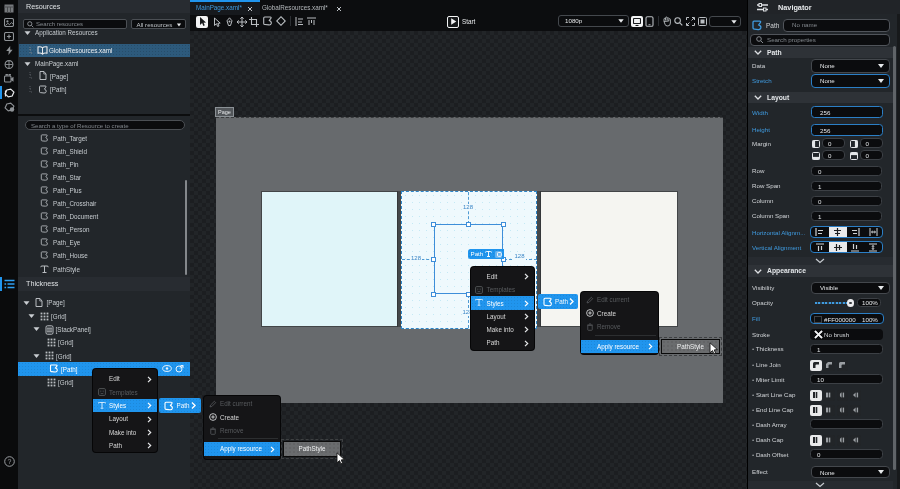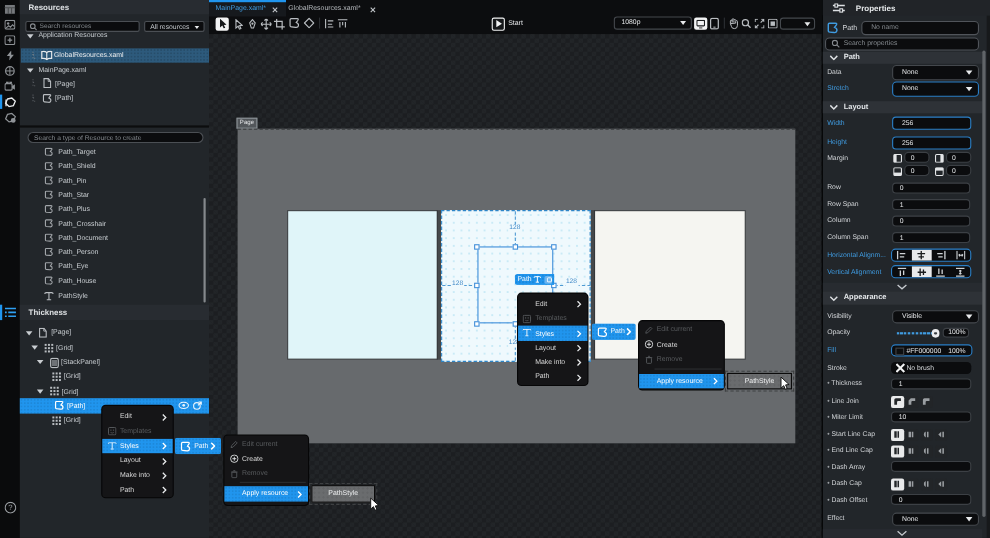--- a/index.html
+++ b/index.html
@@ -1,20 +1,20 @@
 <!DOCTYPE html>
 <html><head><meta charset="utf-8"><style>
 *{margin:0;padding:0;box-sizing:border-box}
 html,body{width:900px;height:489px;overflow:hidden;background:#0b0c0d;font-family:"Liberation Sans",sans-serif}
 body{position:relative}
 .a{position:absolute}
 .dots{background-image:radial-gradient(rgba(0,0,0,.14) .7px,transparent .9px);background-size:3px 3px}
 
 .checker{background-color:#1c1e21;background-image:linear-gradient(45deg,#222528 25%,transparent 25%,transparent 75%,#222528 75%),linear-gradient(45deg,#222528 25%,transparent 25%,transparent 75%,#222528 75%);background-size:8px 8px;background-position:0 0,4px 4px}
-.hdr{background:#282c31;color:#dde0e3;font-size:7.2px;font-weight:bold;line-height:13px;padding-left:8px}
+.hdr{background:#282c31;color:#dde0e3;font-size:7.2px;font-weight:normal;line-height:13px;padding-left:8px}
 .inp{background:#0b0c0e;border:1px solid #4b4f54;border-radius:2px;color:#83888d;font-size:6px}
 .tx{color:#c7ccd0;font-size:6.3px;line-height:7px;white-space:nowrap}
 .menu{background-color:#151517;border-radius:3px;box-shadow:0 0 0 1px #060607}
 .mrow{position:relative;height:13.3px;display:flex;align-items:center;color:#d8d8d8;font-size:6.3px}
 .mrow .lbl{position:absolute;left:16px}
 .mrow .ic{position:absolute;left:4.5px;width:8px;height:8px}
 .mrow .arr{position:absolute;right:5px;top:3.4px}
 .gray{color:#585b5e}
 .hl{background-color:#2095ee;background-image:radial-gradient(rgba(0,0,0,.09) .7px,transparent .9px);background-size:3px 3px;color:#fff}
 .sep{position:absolute;left:14px;right:2px;height:1px;background:#2c2e30}
@@ -412,21 +412,21 @@
 
 <div class="a" style="left:747px;top:0;width:153px;height:489px;background:#22262a;border-left:1px solid #000"></div>
 <div class="a" style="left:896.5px;top:14px;width:3.5px;height:475px;background:#17191b"></div>
 <div class="a" id="rightpanel">
 <div class="a" style="left:748px;top:0;width:152px;height:14px;background:#212428"></div>
 <svg class="a" style="left:757px;top:3px" width="13" height="9">
       <path d="M0 2h11M0 6.5h11" stroke="#dde0e3" stroke-width="1.3"></path>
       <rect x="2" y="0.5" width="2.5" height="3" fill="#212428" stroke="#dde0e3" stroke-width="1"></rect>
       <rect x="6.5" y="5" width="2.5" height="3" fill="#212428" stroke="#dde0e3" stroke-width="1"></rect>
     </svg>
-<div class="a" style="left:778px;top:3.5px;color:#e6e9eb;font-size:7.3px;font-weight:bold;line-height:8px">Properties</div>
+<div class="a" style="left:778px;top:3.5px;color:#e6e9eb;font-size:7.3px;font-weight:bold;line-height:8px">Navigator</div>
 
 <svg class="a" style="left:751px;top:20px" width="12" height="11">
       <path d="M2 2.2Q2 1.2 3 1.2h5.6Q10.3 1.2 9.3 2.7L7.7 4.9Q10.3 5.9 9.8 8 9.3 9.9 7.2 9.6L3.3 9.2Q2 9.1 2 8.1z" fill="none" stroke="#3f9be0" stroke-width="1.3"></path>
     </svg>
 <div class="a plbl" style="left:766px;top:22px;font-size:6.5px">Path</div>
 <div class="a" style="left:783px;top:19px;width:107px;height:12.5px;background:#0b0c0e;border:1px solid #50545a;border-radius:4px;color:#84898e;font-size:6.2px;line-height:10.5px;padding-left:8px">No name</div>
 
 <div class="a" style="left:750px;top:33.5px;width:140px;height:12px;background:#0b0c0e;border:1px solid #50545a;border-radius:4px;color:#84898e;font-size:6.2px;line-height:10px;padding-left:16px">Search properties</div>
 <svg class="a" style="left:756px;top:36px" width="8" height="8">
       <circle cx="3" cy="3" r="2.3" fill="none" stroke="#878b90" stroke-width="1"></circle>

